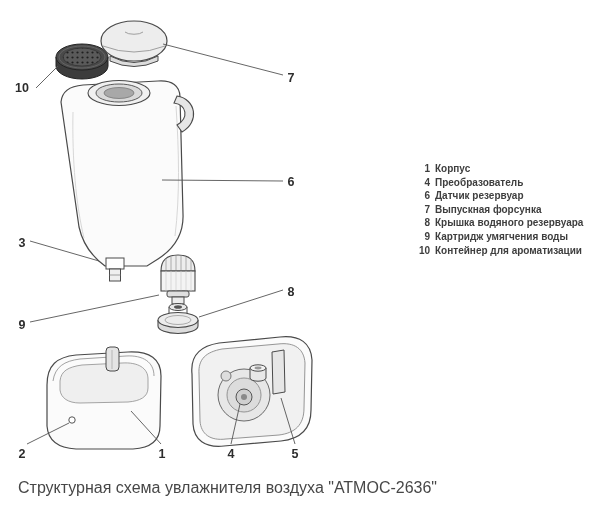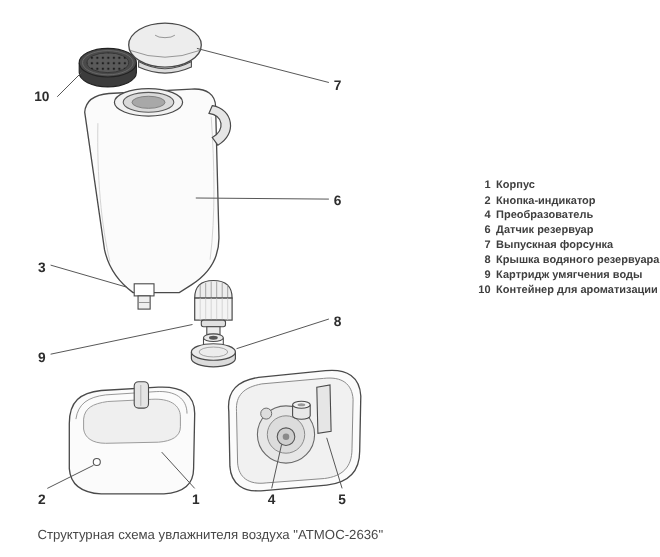--- a/index.html
+++ b/index.html
@@ -1,32 +1,32 @@
 <!DOCTYPE html>
 <html><head>
 <meta charset="utf-8">
 <style>
   html,body { margin:0; padding:0; }
   body {
     width:600px; height:506px; background:#ffffff; position:relative;
     font-family:"Liberation Sans", sans-serif; color:#3a3a3a; overflow:hidden;
   }
-  .stage { position:absolute; left:16px; top:0; width:504px; height:506px; }
+  .stage { position:absolute; left:0; top:0; width:504px; height:506px; }
   svg.diagram { position:absolute; left:0; top:0; }
   svg .outline { stroke:#4a4a4a; stroke-width:1.2; fill:#fbfbfb; }
   svg .thin    { stroke:#8a8a8a; stroke-width:0.8; fill:none; }
   svg .leader  { stroke:#555555; stroke-width:0.9; fill:none; }
   svg text.callout {
     font-family:"Liberation Sans", sans-serif; font-size:12.5px;
     font-weight:700; fill:#2d2d2d; text-anchor:middle;
   }
   .legend { position:absolute; left:415px; top:162px; font-size:10px; line-height:13.6px; color:#3e3e3e;font-weight:bold; }
   .legend-row { white-space:nowrap; }
   .legend-num { display:inline-block; width:15px; text-align:right; margin-right:5px; }
-  .caption { position:absolute; left:18px; top:479px; font-size:12px; color:#474747; }
+  .caption { position:absolute; left:18px; top:479px; font-size:16px; color:#474747; }
 </style>
 </head>
 <body>
 
 <div class="stage">
 
   <svg class="diagram" width="400" height="480" viewBox="0 0 400 480">
     <defs>
       <pattern id="dots" width="5" height="5" patternUnits="userSpaceOnUse">
         <circle cx="2.5" cy="2.5" r="1.1" fill="#1f1f1f"></circle>
@@ -135,21 +135,20 @@
       <text class="callout" x="291" y="296">8</text>
       <text class="callout" x="22" y="458">2</text>
       <text class="callout" x="162" y="458">1</text>
       <text class="callout" x="231" y="458">4</text>
       <text class="callout" x="295" y="458">5</text>
     </g>
   </svg>
 
   <div class="legend">
     <div class="legend-row"><span class="legend-num">1</span><span class="legend-label">Корпус</span></div>
-    <div class="legend-row"><span class="legend-num">2</span><span class="legend-label">Кнопка-индикатор</span></div>
     <div class="legend-row"><span class="legend-num">4</span><span class="legend-label">Преобразователь</span></div>
     <div class="legend-row"><span class="legend-num">6</span><span class="legend-label">Датчик резервуар</span></div>
     <div class="legend-row"><span class="legend-num">7</span><span class="legend-label">Выпускная форсунка</span></div>
     <div class="legend-row"><span class="legend-num">8</span><span class="legend-label">Крышка водяного резервуара</span></div>
     <div class="legend-row"><span class="legend-num">9</span><span class="legend-label">Картридж умягчения воды</span></div>
     <div class="legend-row"><span class="legend-num">10</span><span class="legend-label">Контейнер для ароматизации</span></div>
   </div>
 
   <div class="caption">Структурная схема увлажнителя воздуха "АТМОС-2636"</div>
 </div>

